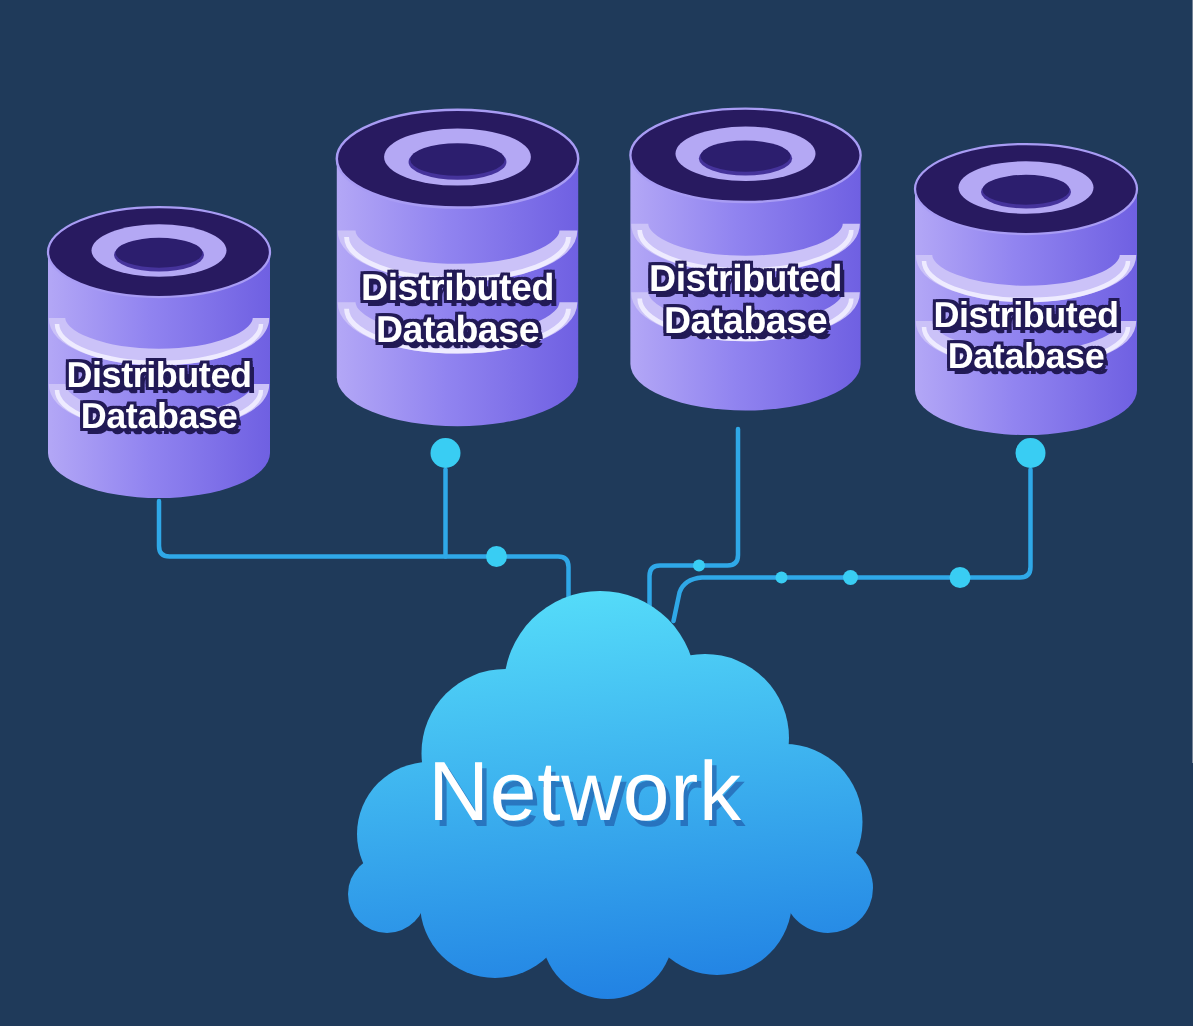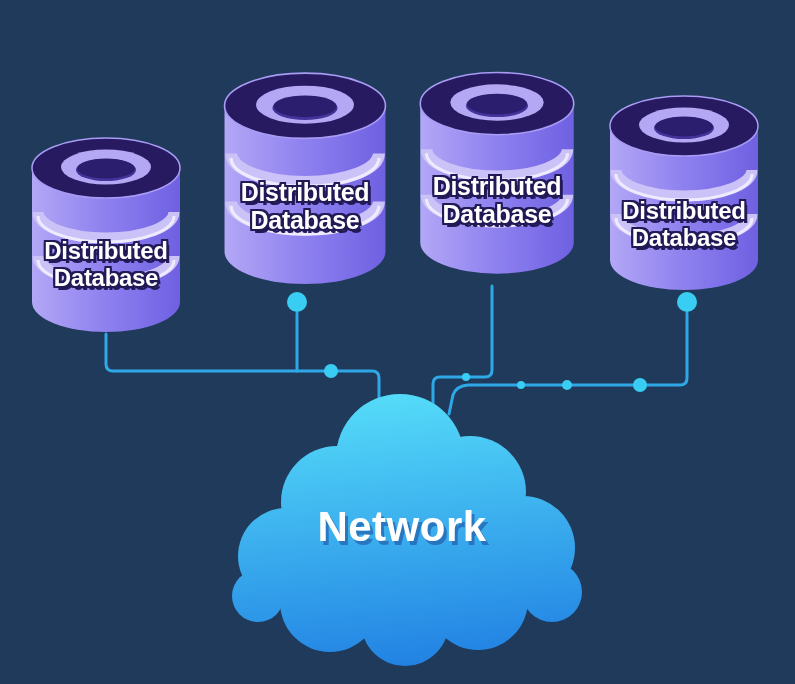--- a/index.html
+++ b/index.html
@@ -31,26 +31,26 @@
     letter-spacing:-0.3px;
     text-shadow:
       -2px -2px 0 #221a56, 0 -2px 0 #221a56, 2px -2px 0 #221a56,
       -2px 0 0 #221a56, 2px 0 0 #221a56,
       -2px 2px 0 #221a56, 0 2px 0 #221a56, 2px 2px 0 #221a56,
       3px 4px 0 #221a56;
   }
   .db-label span{display:block;}
   .network-label{
     position:absolute;
-    left:402px;top:527px;
+    left:390px;top:527px;
     transform:translate(-50%,-50%);
     z-index:6;
     color:#ffffff;
-    font-weight:bold;
-    font-size:42px;
+    font-weight:normal;
+    font-size:56px;
     letter-spacing:.5px;
     text-shadow:3px 4px 0 rgba(23,64,146,.5);
     white-space:nowrap;
   }
 </style>
 </head>
 <body>
 
 <div class="canvas">
 

